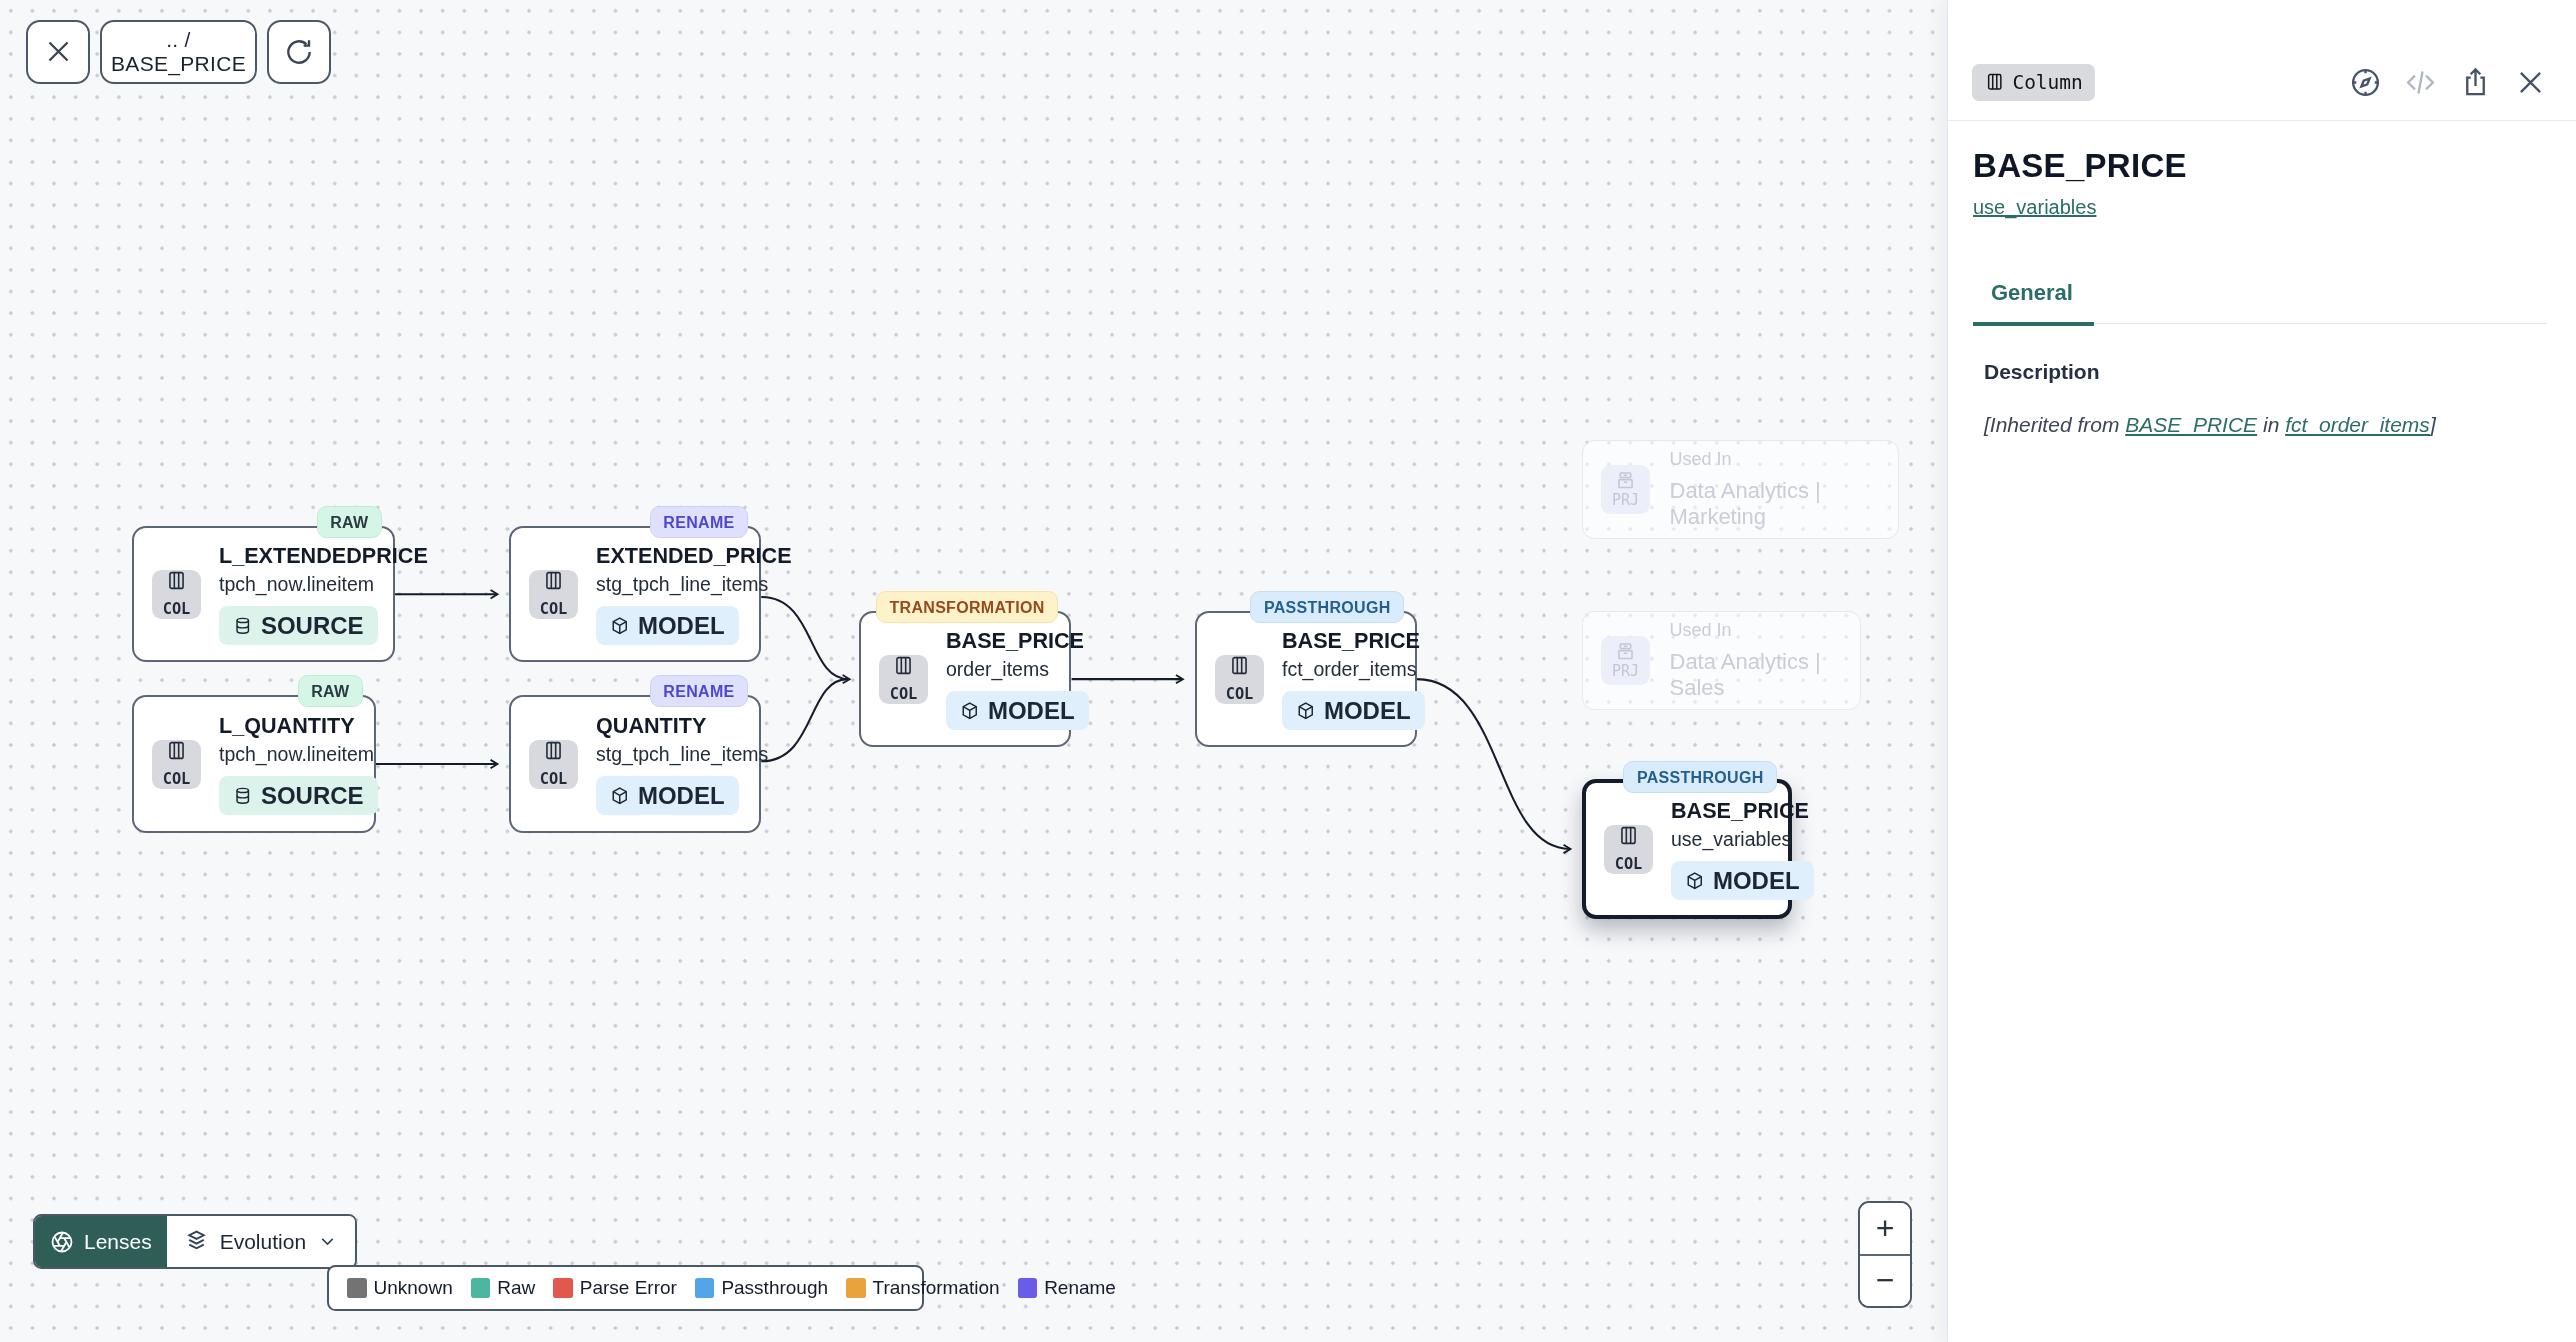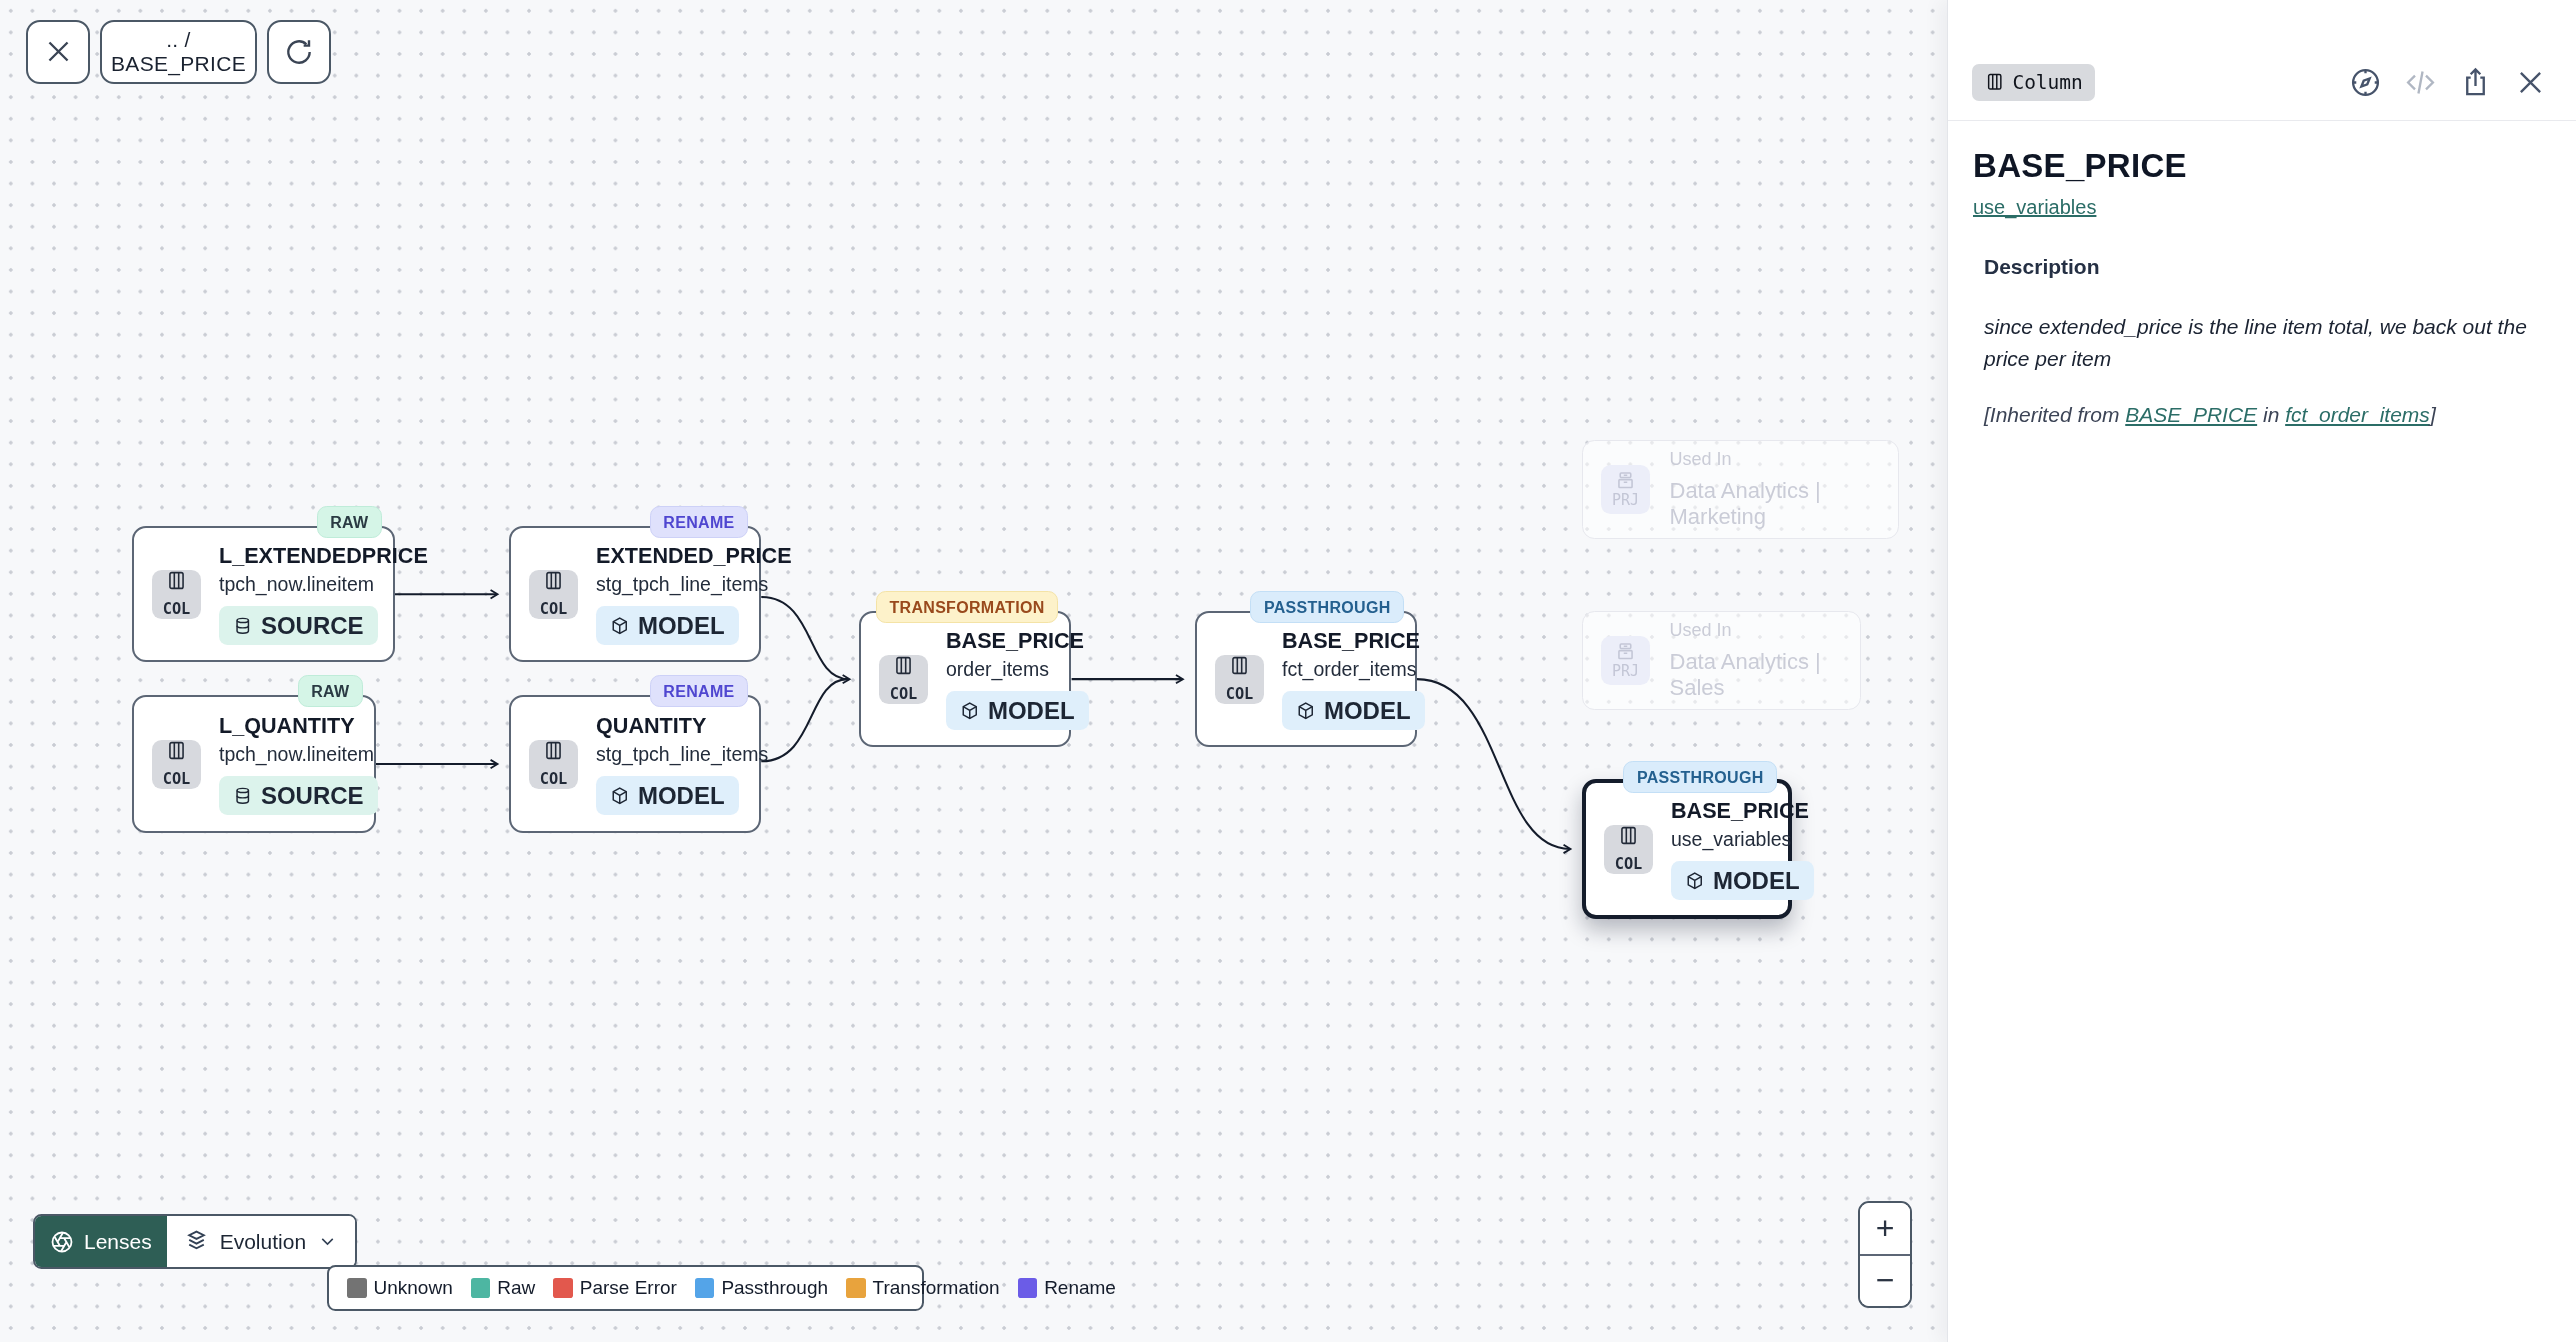--- a/index.html
+++ b/index.html
@@ -451,19 +451,21 @@
             <path d="M5 5l14 14M19 5L5 19"></path>
           </svg>
       </button>
     </span>
   </div>
 
   <div id="panel-body">
     <h1 id="p-title">BASE_PRICE</h1>
     <div id="p-sub"><a>use_variables</a></div>
 
+    <div id="tabs">
+      <span class="tab">General</span>
+    </div>
 
     <div id="desc-label">Description</div>
-    <p id="desc-text">since extended_price is the line item total, we back out the price per item</p>
     <p id="inherited"><span>[Inherited from </span><span class="tlink">BASE_PRICE</span><span> in </span><span class="tlink">fct_order_items</span><span>]</span></p>
   </div>
 </aside>
 
 
 </body></html>

